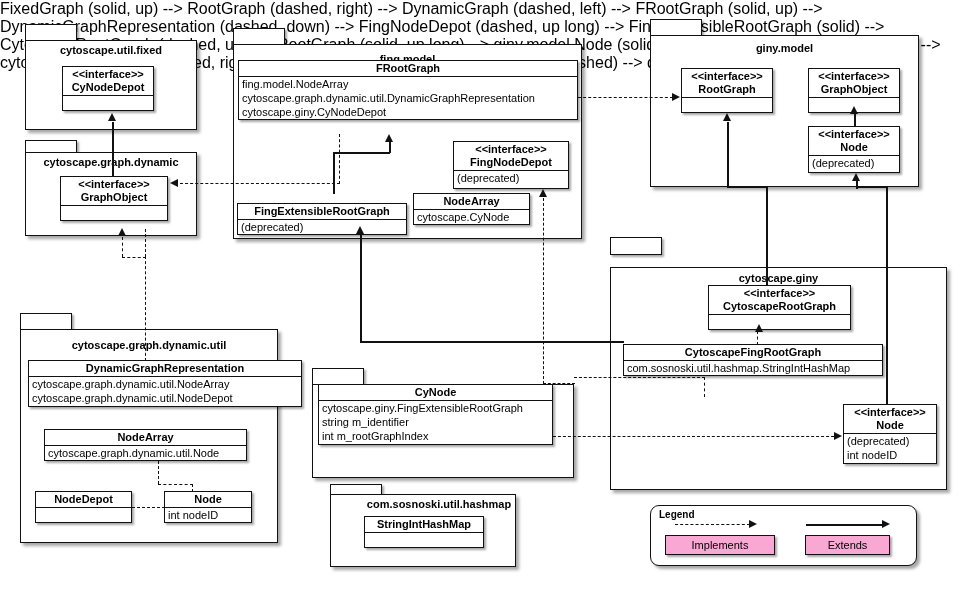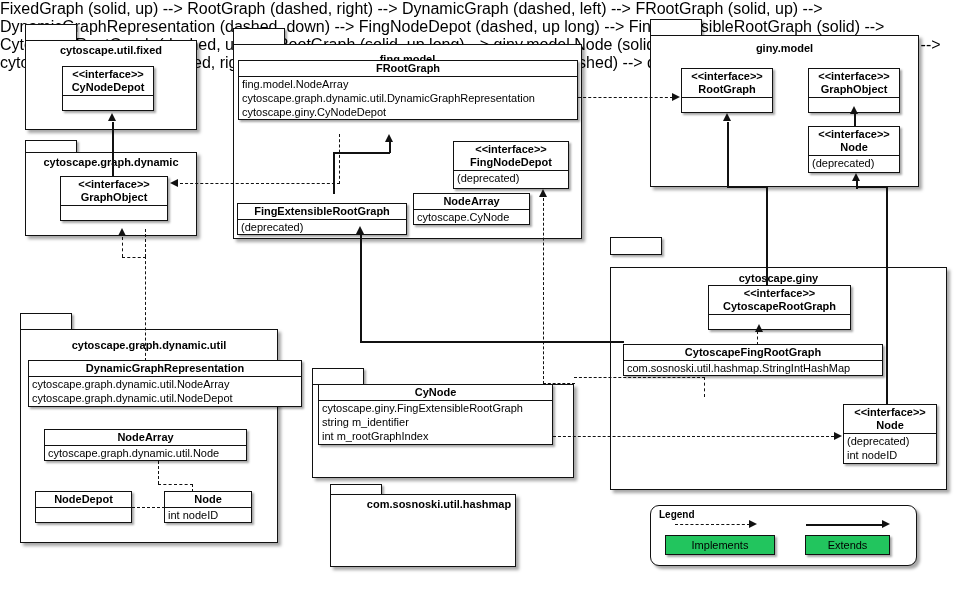--- a/index.html
+++ b/index.html
@@ -45,21 +45,21 @@
   .ar-left{position:absolute;width:0;height:0;
          border-top:4.5px solid transparent;border-bottom:4.5px solid transparent;
          border-right:8px solid #111;}
 
   
   #legend{position:absolute;box-sizing:border-box;background:#fff;
           border:1.5px solid #111;border-radius:9px;
           box-shadow:3px 3px 3px rgba(0,0,0,.35);}
   #legend .lg-title{position:absolute;left:8px;top:3px;font-size:10px;
                     font-weight:bold;color:#000;}
-  .lg-box{position:absolute;box-sizing:border-box;background:#22c55e;
+  .lg-box{position:absolute;box-sizing:border-box;background:#f9a8d4;
           border:1.5px solid #111;box-shadow:2px 2px 2px rgba(0,0,0,.35);
           text-align:center;font-size:11px;color:#000;line-height:19px;}
 </style>
 </head>
 <body>
 
 <div id="canvas">
 
   
   <div class="pkg">
@@ -246,20 +246,26 @@
       <span class="attr">string m_identifier</span>
       <span class="attr">int m_rootGraphIndex</span>
     </div>
   </div>
 
   
   <div class="pkg">
     <div class="pkg-tab" style="left:330px;top:484px;width:52px;height:18px;"></div>
     <div class="pkg-body" style="left:330px;top:494px;width:186px;height:73px;"></div>
     <div class="pkg-title" style="left:330px;top:498px;width:218px;">com.sosnoski.util.hashmap</div>
+  </div>
+  <div class="cls" style="left:364px;top:516px;width:120px;height:32px;">
+    <div class="cls-head">
+      <span>StringIntHashMap</span>
+    </div>
+    <div class="cls-body empty"></div>
   </div>
 
   
 
    FixedGraph (solid, up) --&gt;
   <div class="ln vl" style="left:112px;top:122px;height:55px;"></div>
   <div class="ln hl" style="left:112px;top:143px;width:0px;"></div>
   <div class="ar-up" style="left:108px;top:113px;"></div>
 
    RootGraph (dashed, right) --&gt;

